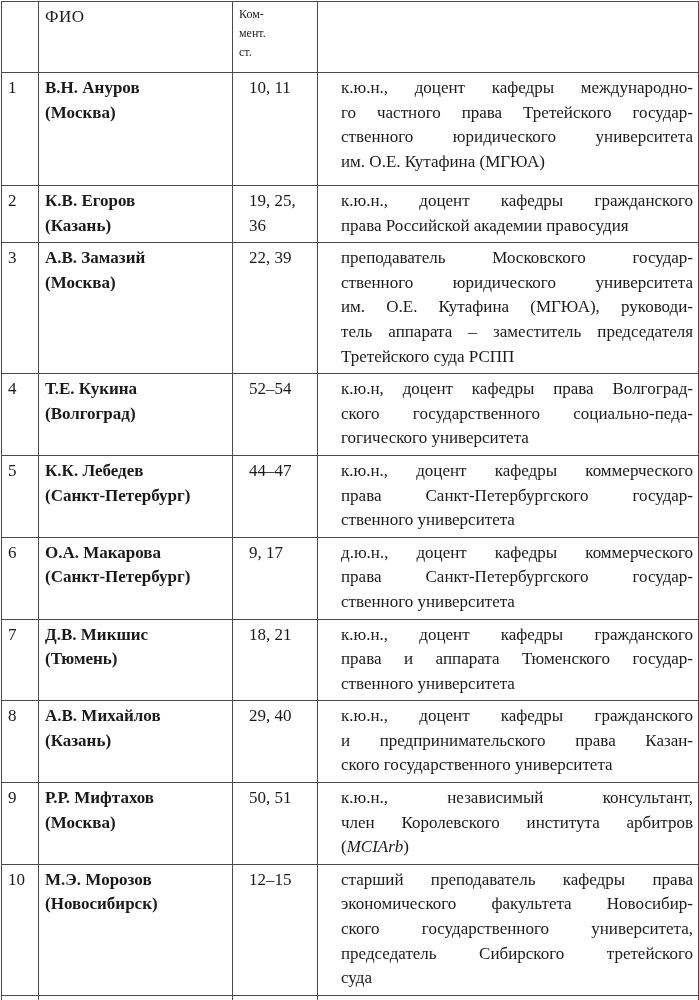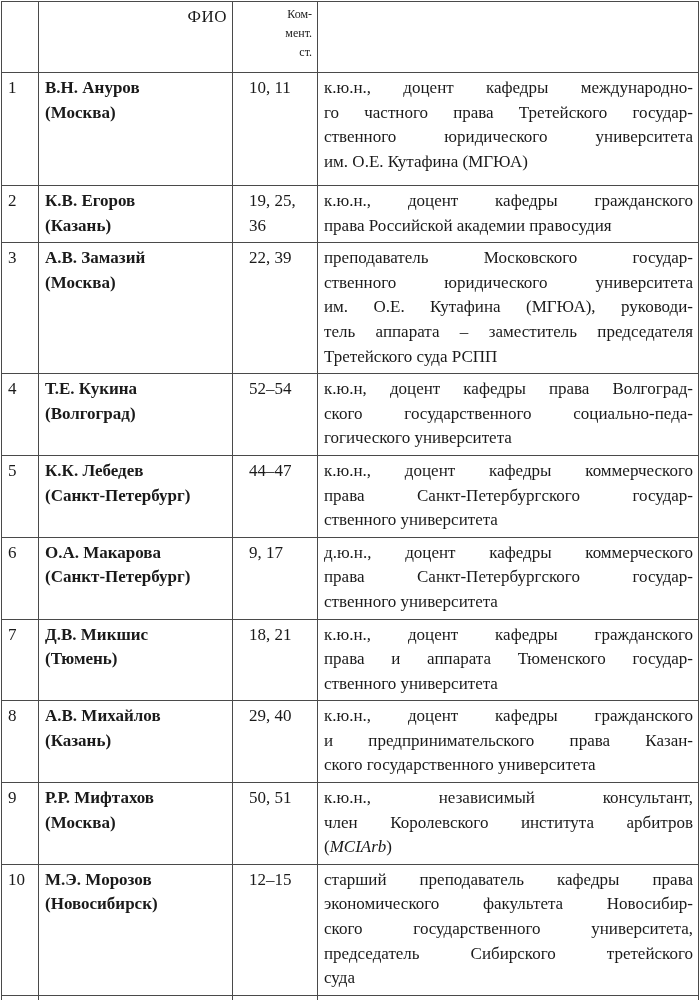--- a/index.html
+++ b/index.html
@@ -33,21 +33,21 @@
       overflow: hidden;
     }
     col.c-num { width: 37px; }
     col.c-name { width: 194px; }
     col.c-art { width: 85px; }
     col.c-info { width: 381px; }
     thead th {
       height: 63px;
       padding: 0;
       vertical-align: middle;
-      text-align: right;
+      text-align: left;
     }
     th.h-name {
       font-size: 17px;
       letter-spacing: 0.5px;
       padding-top: 8px;
     }
     th.h-art {
       font-size: 12px;
       line-height: 19px;
       padding-top: 2px;
@@ -61,20 +61,21 @@
     td.info {
       text-align: justify;
       padding-right: 7px;
       padding-left: 8px;
     }
     td.info span.line {
       display: block;
       text-align: justify;
       text-align-last: justify;
       white-space: nowrap;
+      margin-left: 17px;
     }
     td.info span.line.last {
       text-align-last: left;
     }
     td.info span.line i {
       font-style: italic;
     }
   </style>
 </head>
 <body>

